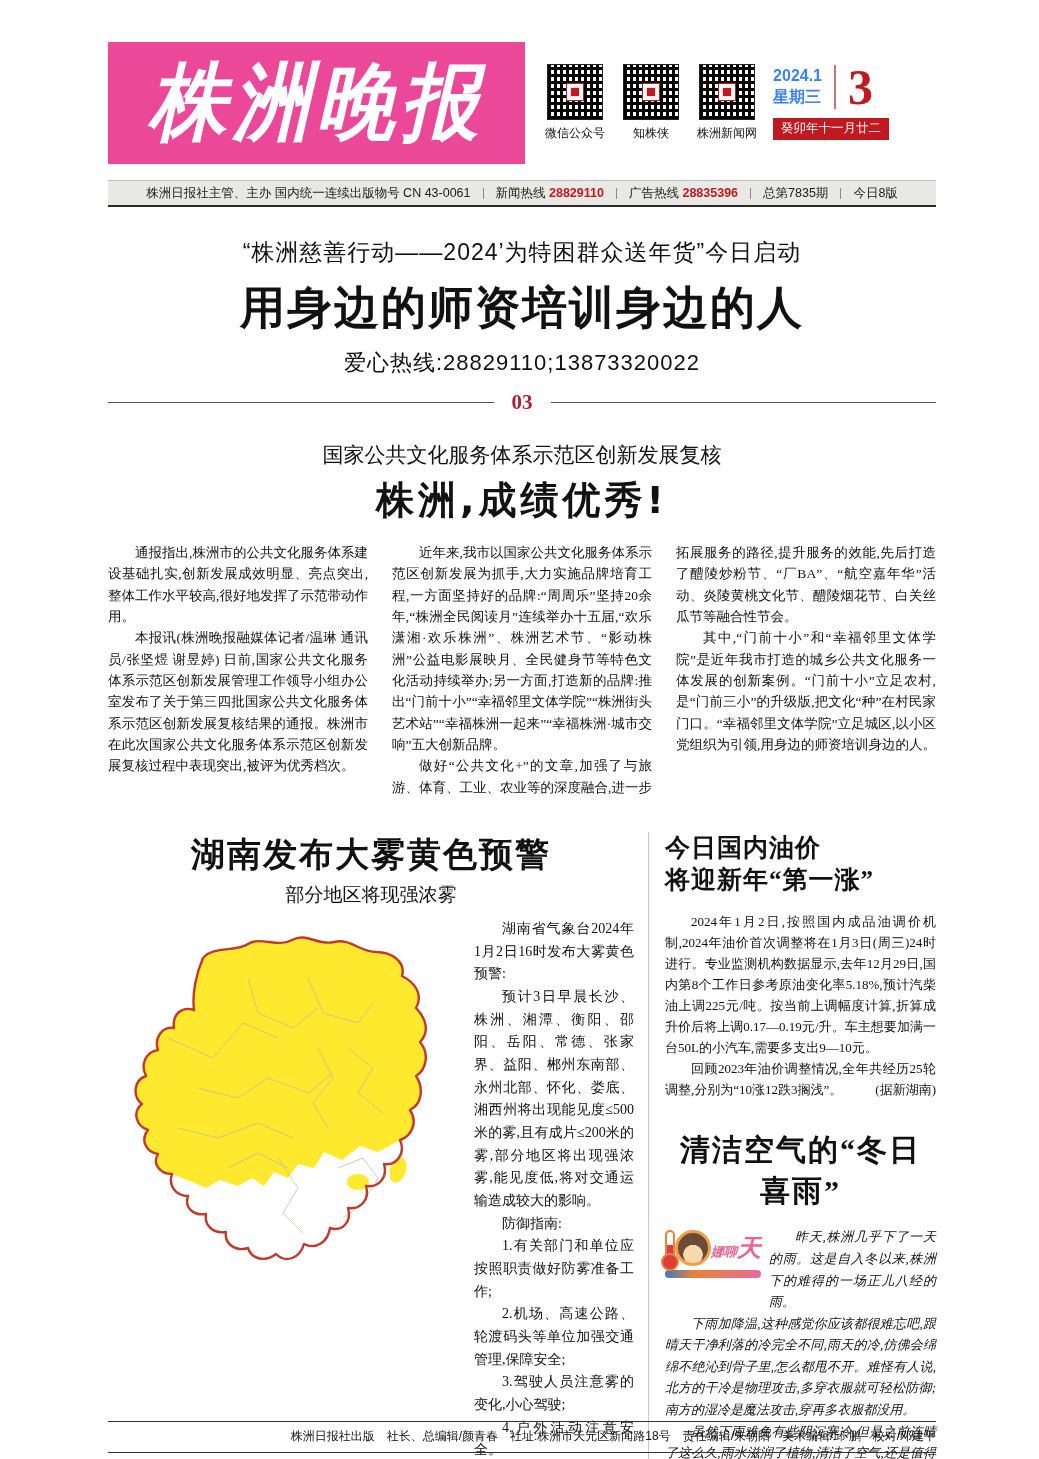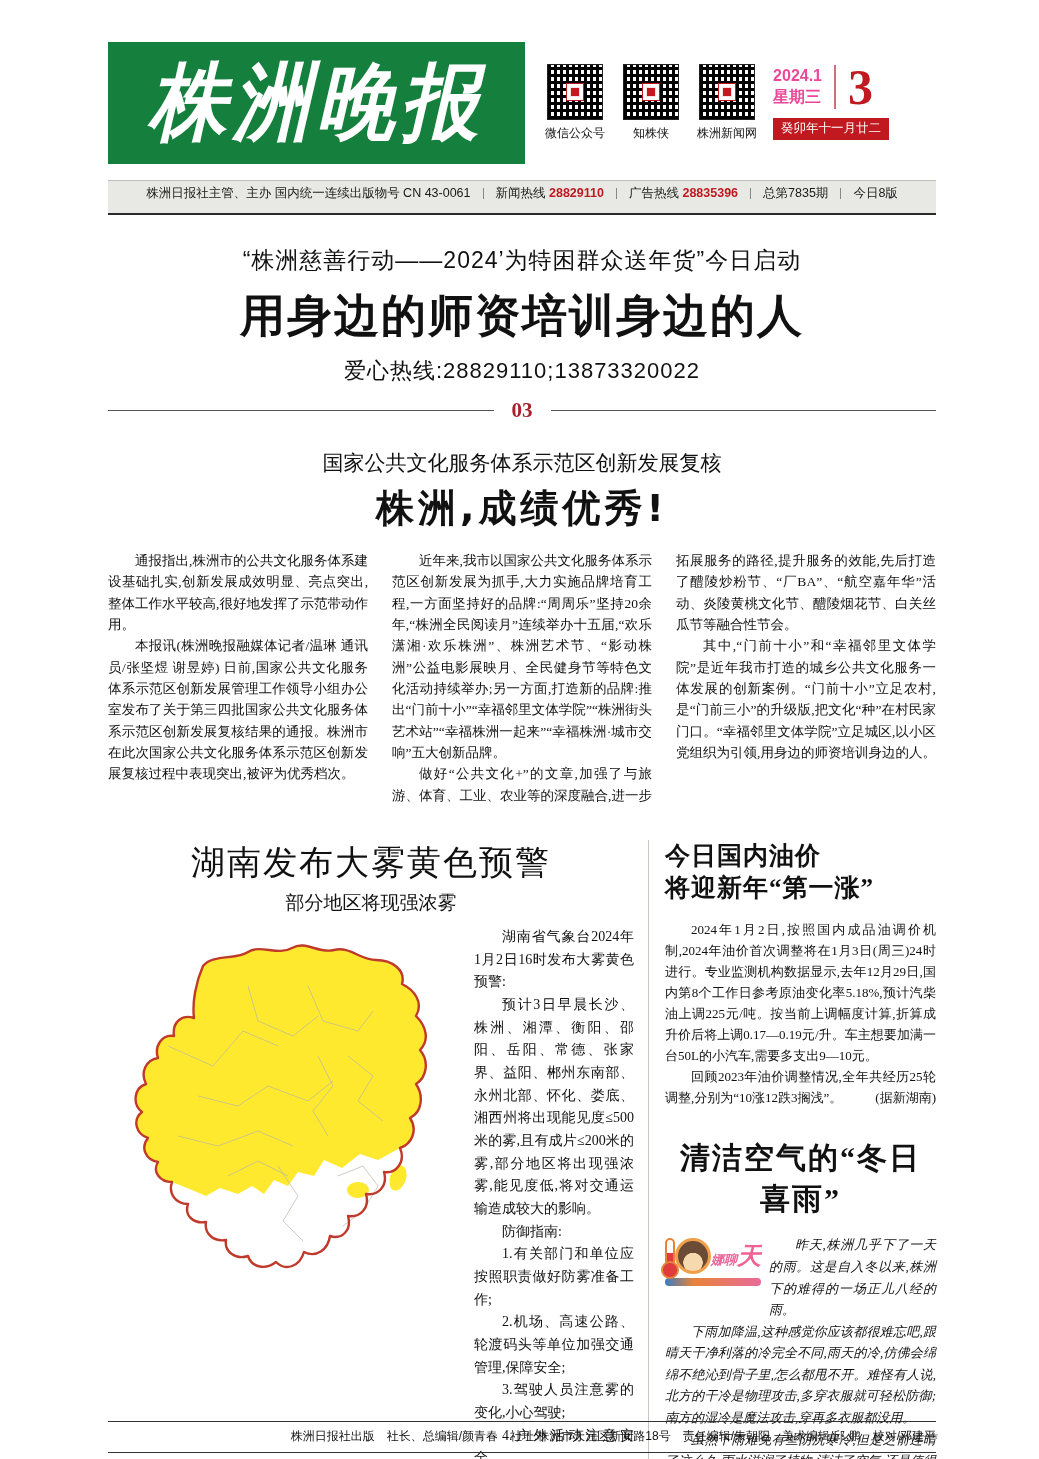--- a/index.html
+++ b/index.html
@@ -2,39 +2,39 @@
 <html><head>
 <meta charset="utf-8">
 <style>
   * { margin:0; padding:0; box-sizing:border-box; }
   body { background:#ffffff; font-family:"Liberation Serif","DejaVu Serif",serif; }
   .page { position:relative; width:1039px; height:1459px; margin:0 auto; background:#fff; overflow:hidden; color:#111; }
   .content { position:absolute; left:108px; top:42px; width:828px; }
 
   
   .masthead { display:flex; align-items:flex-start; height:128px; }
-  .logo-box { width:512px; height:122px; background:#15803d; color:#fff; display:flex; align-items:center; justify-content:center; }
+  .logo-box { width:512px; height:122px; background:#ec4899; color:#fff; display:flex; align-items:center; justify-content:center; }
   .logo-title { font-family:"DejaVu Serif","Liberation Serif",serif; font-weight:bold; font-style:italic; font-size:78px; letter-spacing:6px; transform:scaleY(1.08); white-space:nowrap; }
   .qr-group { display:flex; gap:16px; margin-left:20px; margin-top:22px; }
   .qr-item { width:60px; text-align:center; }
   .qr-code { width:56px; height:56px; margin:0 auto; position:relative; background:
       repeating-linear-gradient(90deg,#000 0 3px,transparent 3px 6px),
       repeating-linear-gradient(0deg,#000 0 3px,#fff 3px 7px); border:1px solid #222; }
   .qr-code::after { content:""; position:absolute; left:50%; top:50%; width:16px; height:16px; transform:translate(-50%,-50%); background:#fff; border:1px solid #c01920; box-shadow:inset 0 0 0 3px #fff, inset 0 0 0 8px #c0192022; }
   .qr-code::before { content:""; position:absolute; left:50%; top:50%; width:8px; height:8px; transform:translate(-50%,-50%); background:#c01920; z-index:2; }
   .qr-label { font-size:12px; margin-top:5px; font-family:"Liberation Sans","DejaVu Sans",sans-serif; }
   .date-block { margin-left:16px; margin-top:20px; width:200px; }
   .date-top { display:flex; align-items:center; }
-  .date-left { color:#ec4899; font-weight:bold; font-family:"Liberation Sans","DejaVu Sans",sans-serif; line-height:1.3; font-size:16px; }
+  .date-left { color:#3b82f6; font-weight:bold; font-family:"Liberation Sans","DejaVu Sans",sans-serif; line-height:1.3; font-size:16px; }
   .date-sep { width:2px; height:44px; background:#c9737b; margin:0 12px; }
   .date-day { color:#c01920; font-size:50px; font-weight:bold; font-family:"Liberation Serif",serif; line-height:1; }
   .date-lunar { margin-top:6px; background:#c01920; color:#fff; font-size:12.5px; padding:2px 8px 3px; display:inline-block; font-family:"Liberation Sans","DejaVu Sans",sans-serif; }
 
   
-  .pub-strip { margin-top:10px; background:#e8e8e4; border-top:1px solid #bdbdb7; border-bottom:2px solid #2a2a2a; text-align:center; font-size:12.5px; padding:4px 0 11px; font-family:"Liberation Sans","DejaVu Sans",sans-serif; color:#1a1a1a; }
+  .pub-strip { margin-top:10px; background:#e8e8e4; border-top:1px solid #bdbdb7; border-bottom:2px solid #2a2a2a; text-align:center; font-size:12.5px; padding:4px 0 3px; font-family:"Liberation Sans","DejaVu Sans",sans-serif; color:#1a1a1a; }
   .pub-strip .sep { display:inline-block; width:1px; height:11px; background:#888; margin:0 12px; vertical-align:middle; }
   .hot-red { color:#c01920; font-weight:bold; }
 
   
   .lead { text-align:center; margin-top:30px; }
   .lead-kicker { font-size:23px; font-family:"Liberation Sans","DejaVu Sans",sans-serif; letter-spacing:1px; }
   .lead-headline { font-size:45px; font-weight:900; font-family:"DejaVu Sans","Liberation Sans",sans-serif; letter-spacing:2px; margin-top:10px; }
   .lead-subline { font-size:22px; margin-top:10px; font-family:"Liberation Sans","DejaVu Sans",sans-serif; letter-spacing:1px; }
   .pageref-row { display:flex; align-items:center; margin-top:12px; }
   .pageref-row .rule { flex:1; border-top:1px solid #555; }
@@ -47,21 +47,21 @@
   .culture-cols { margin-top:16px; column-count:3; column-gap:24px; font-size:13.5px; line-height:1.58; text-align:justify; }
   .culture-cols p { text-indent:2em; }
 
   
   .bottom { display:flex; margin-top:34px; }
   .left-zone { width:540px; padding-right:14px; }
   .v-divider { width:1px; background:#c7c7c2; }
   .right-zone { flex:1; padding-left:16px; }
 
   
-  .fog-headline { text-align:center; font-size:34px; font-weight:normal; letter-spacing:2px; }
+  .fog-headline { text-align:center; font-size:34px; font-weight:bold; letter-spacing:2px; }
   .fog-subhead { text-align:center; font-size:19px; margin-top:4px; }
   .fog-body { display:flex; margin-top:10px; }
   .map-wrap { width:345px; flex:none; }
   .fog-text { flex:1; font-size:14px; line-height:1.62; text-align:justify; padding-left:6px;margin-left:15px; }
   .fog-text p { text-indent:2em; }
 
   .rule-h { border-top:1px solid #444; margin:16px 0 8px; }
 
   
   .teaser { text-align:center; margin-top:22px; }

